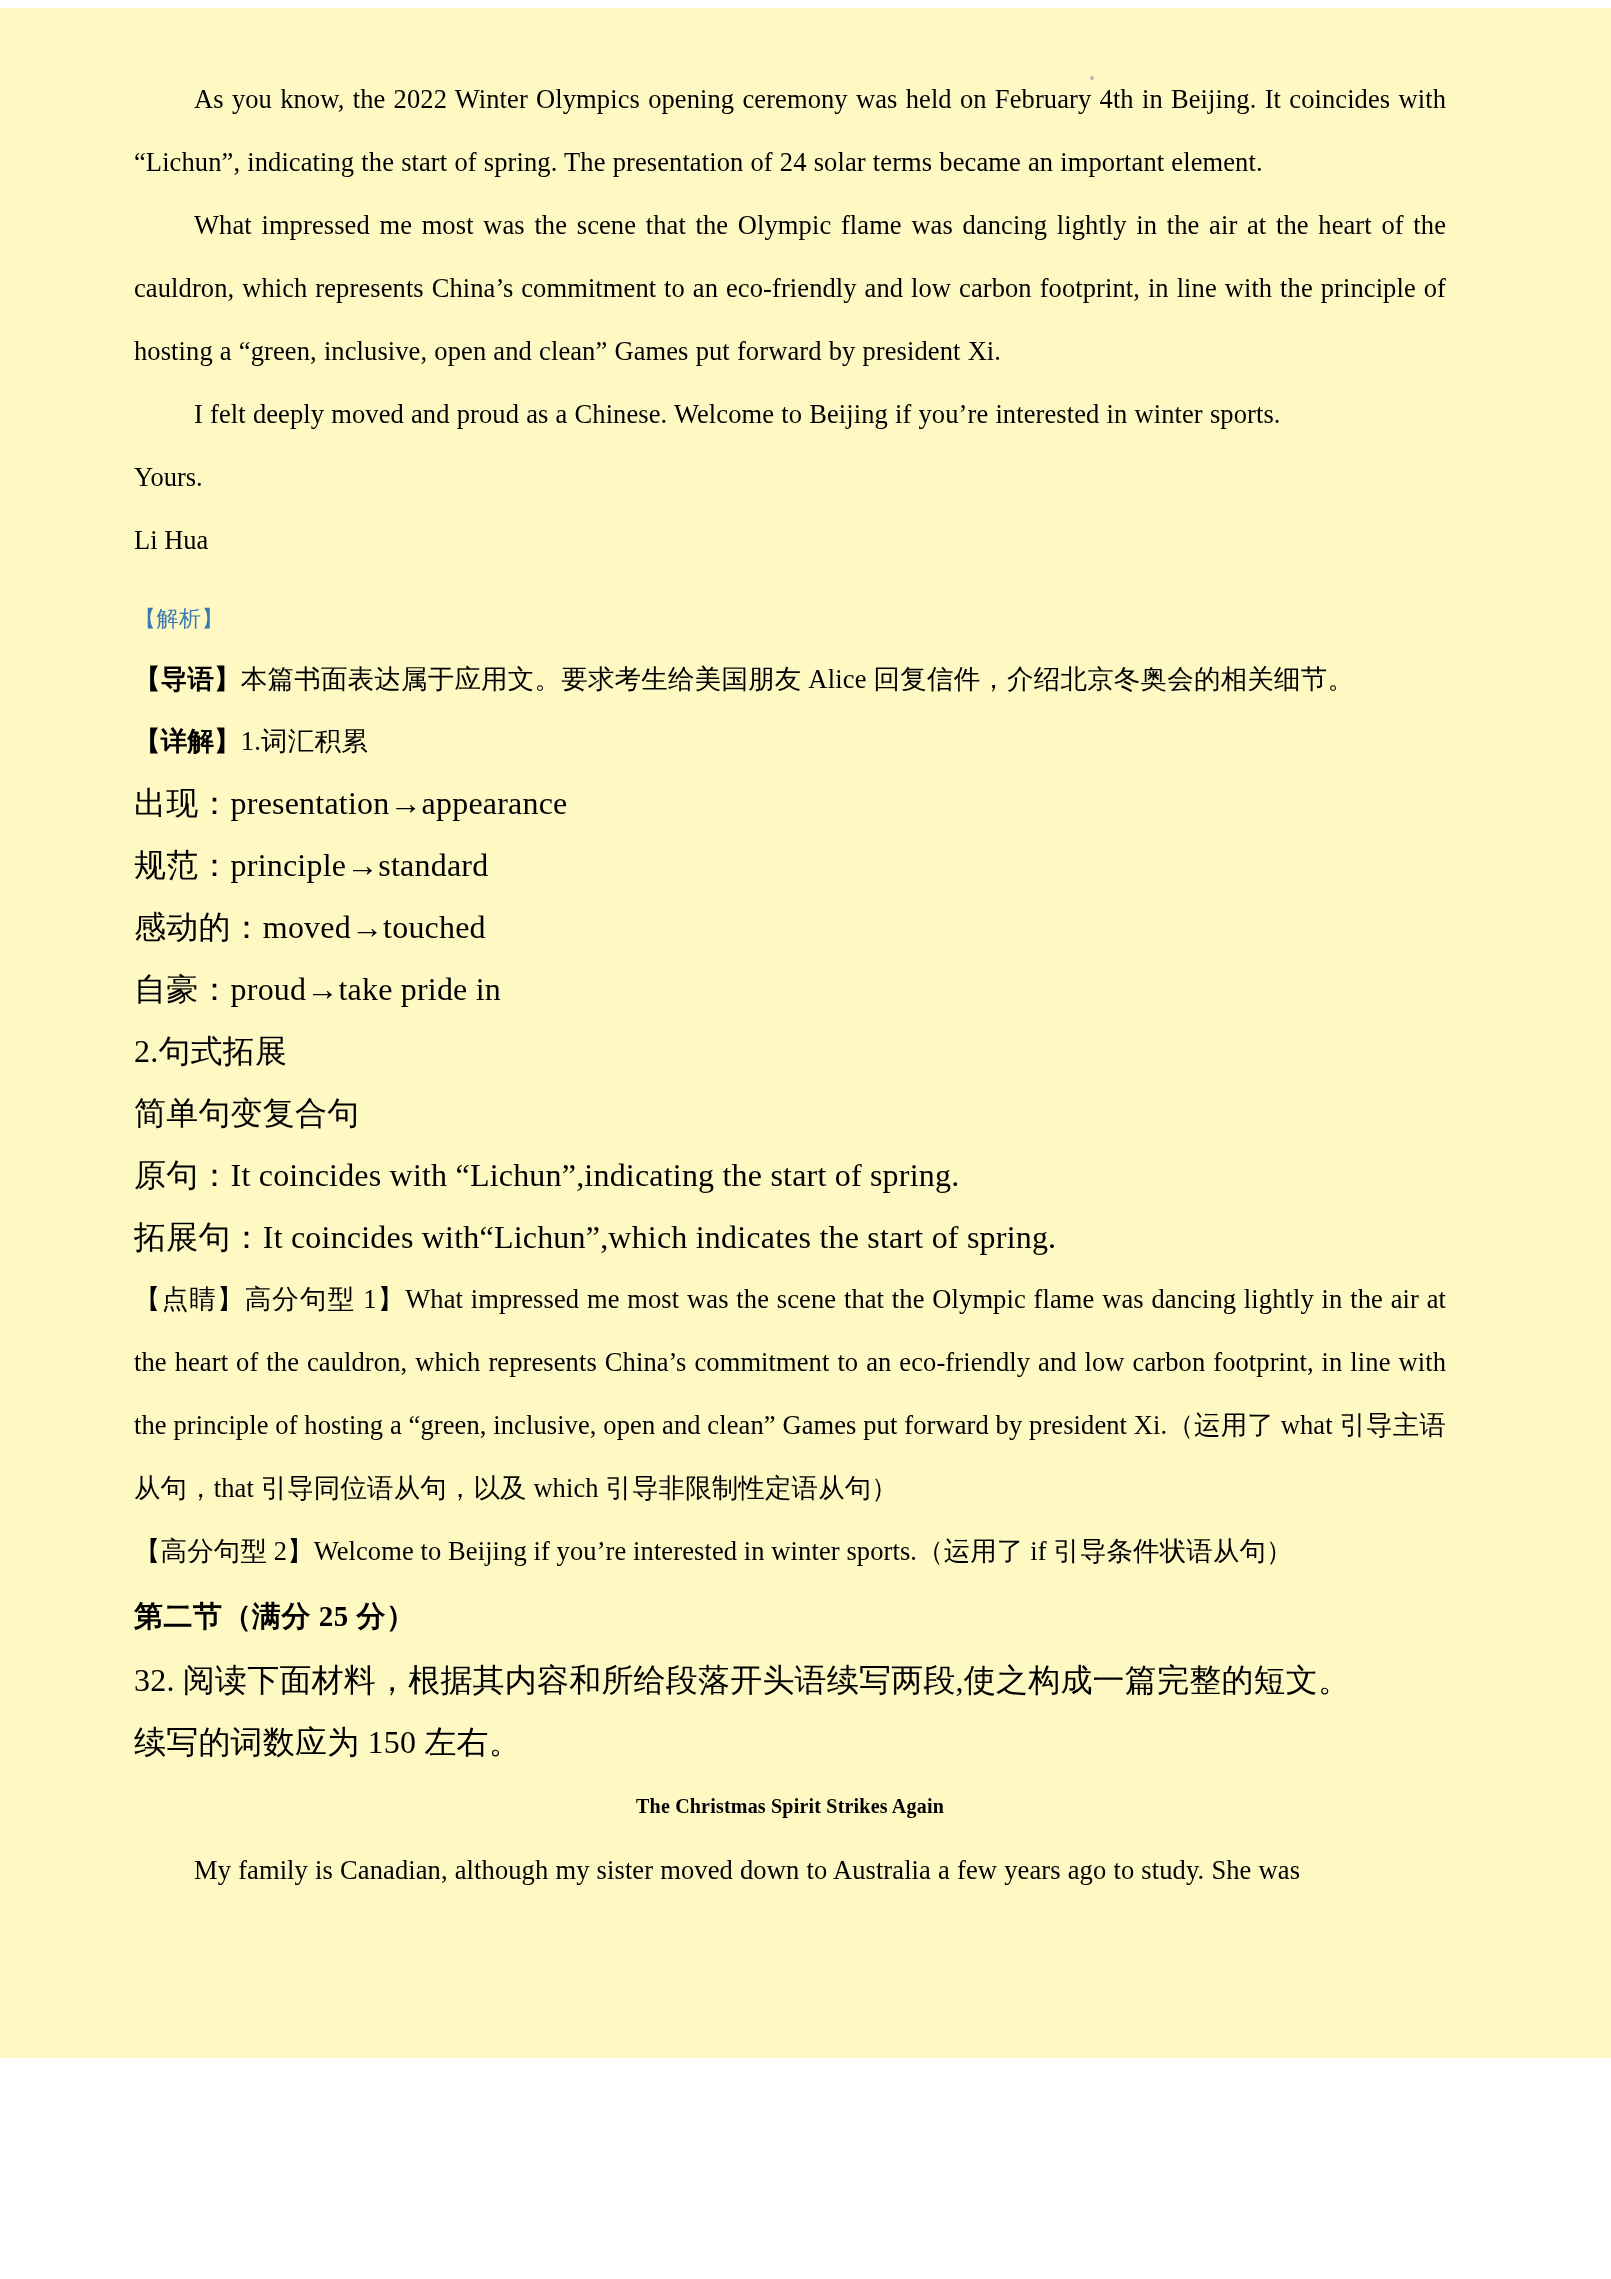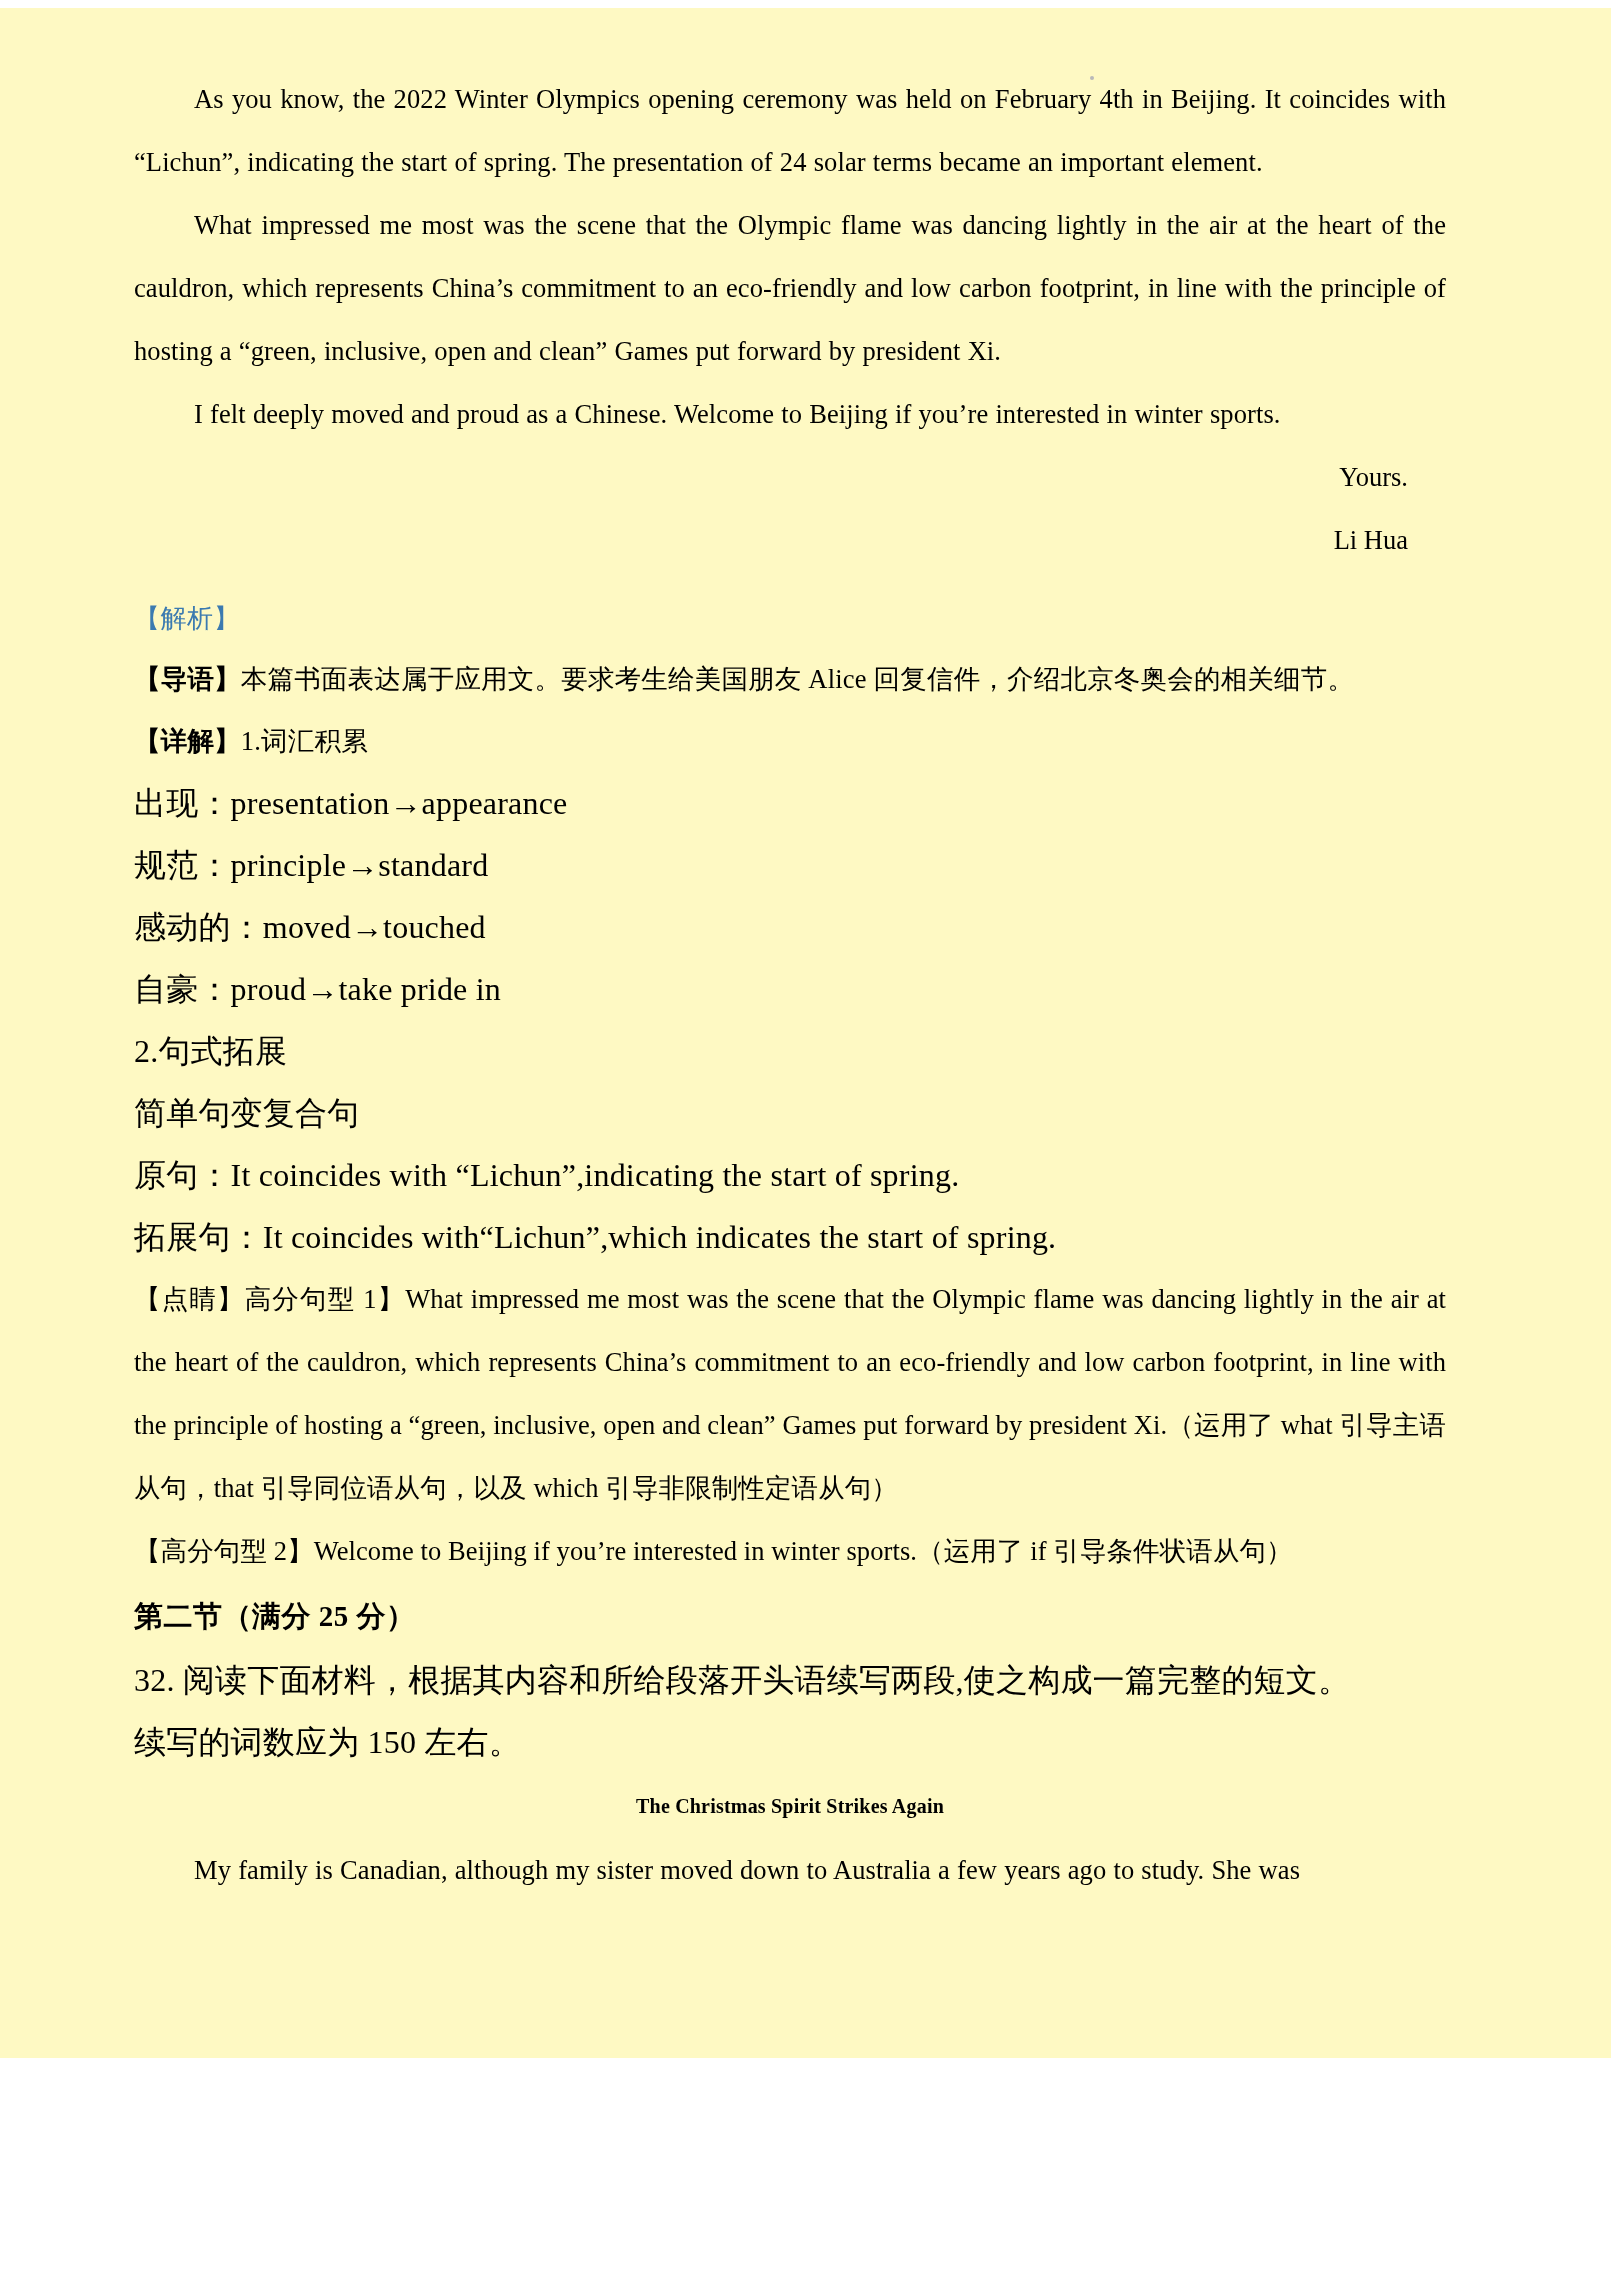--- a/index.html
+++ b/index.html
@@ -47,30 +47,29 @@
     text-justify: inter-word;
     text-indent: 60px;
     letter-spacing: 0.1px;
     word-spacing: 0.4px;
   }
 
   .sig {
     margin: 0;
     font-size: 26.5px;
     line-height: 63px;
-    text-align: right;
     padding-right: 38px;
   }
 
   .gap-sm { height: 18px; }
 
   
   .analysis-head {
     margin: 0;
-    font-size: 26px;
+    font-size: 22px;
     line-height: 58px;
     color: #3b7ab0;
     letter-spacing: 0.5px;
   }
 
   
   p.cn {
     margin: 0;
     font-size: 26.5px;
     line-height: 62px;

